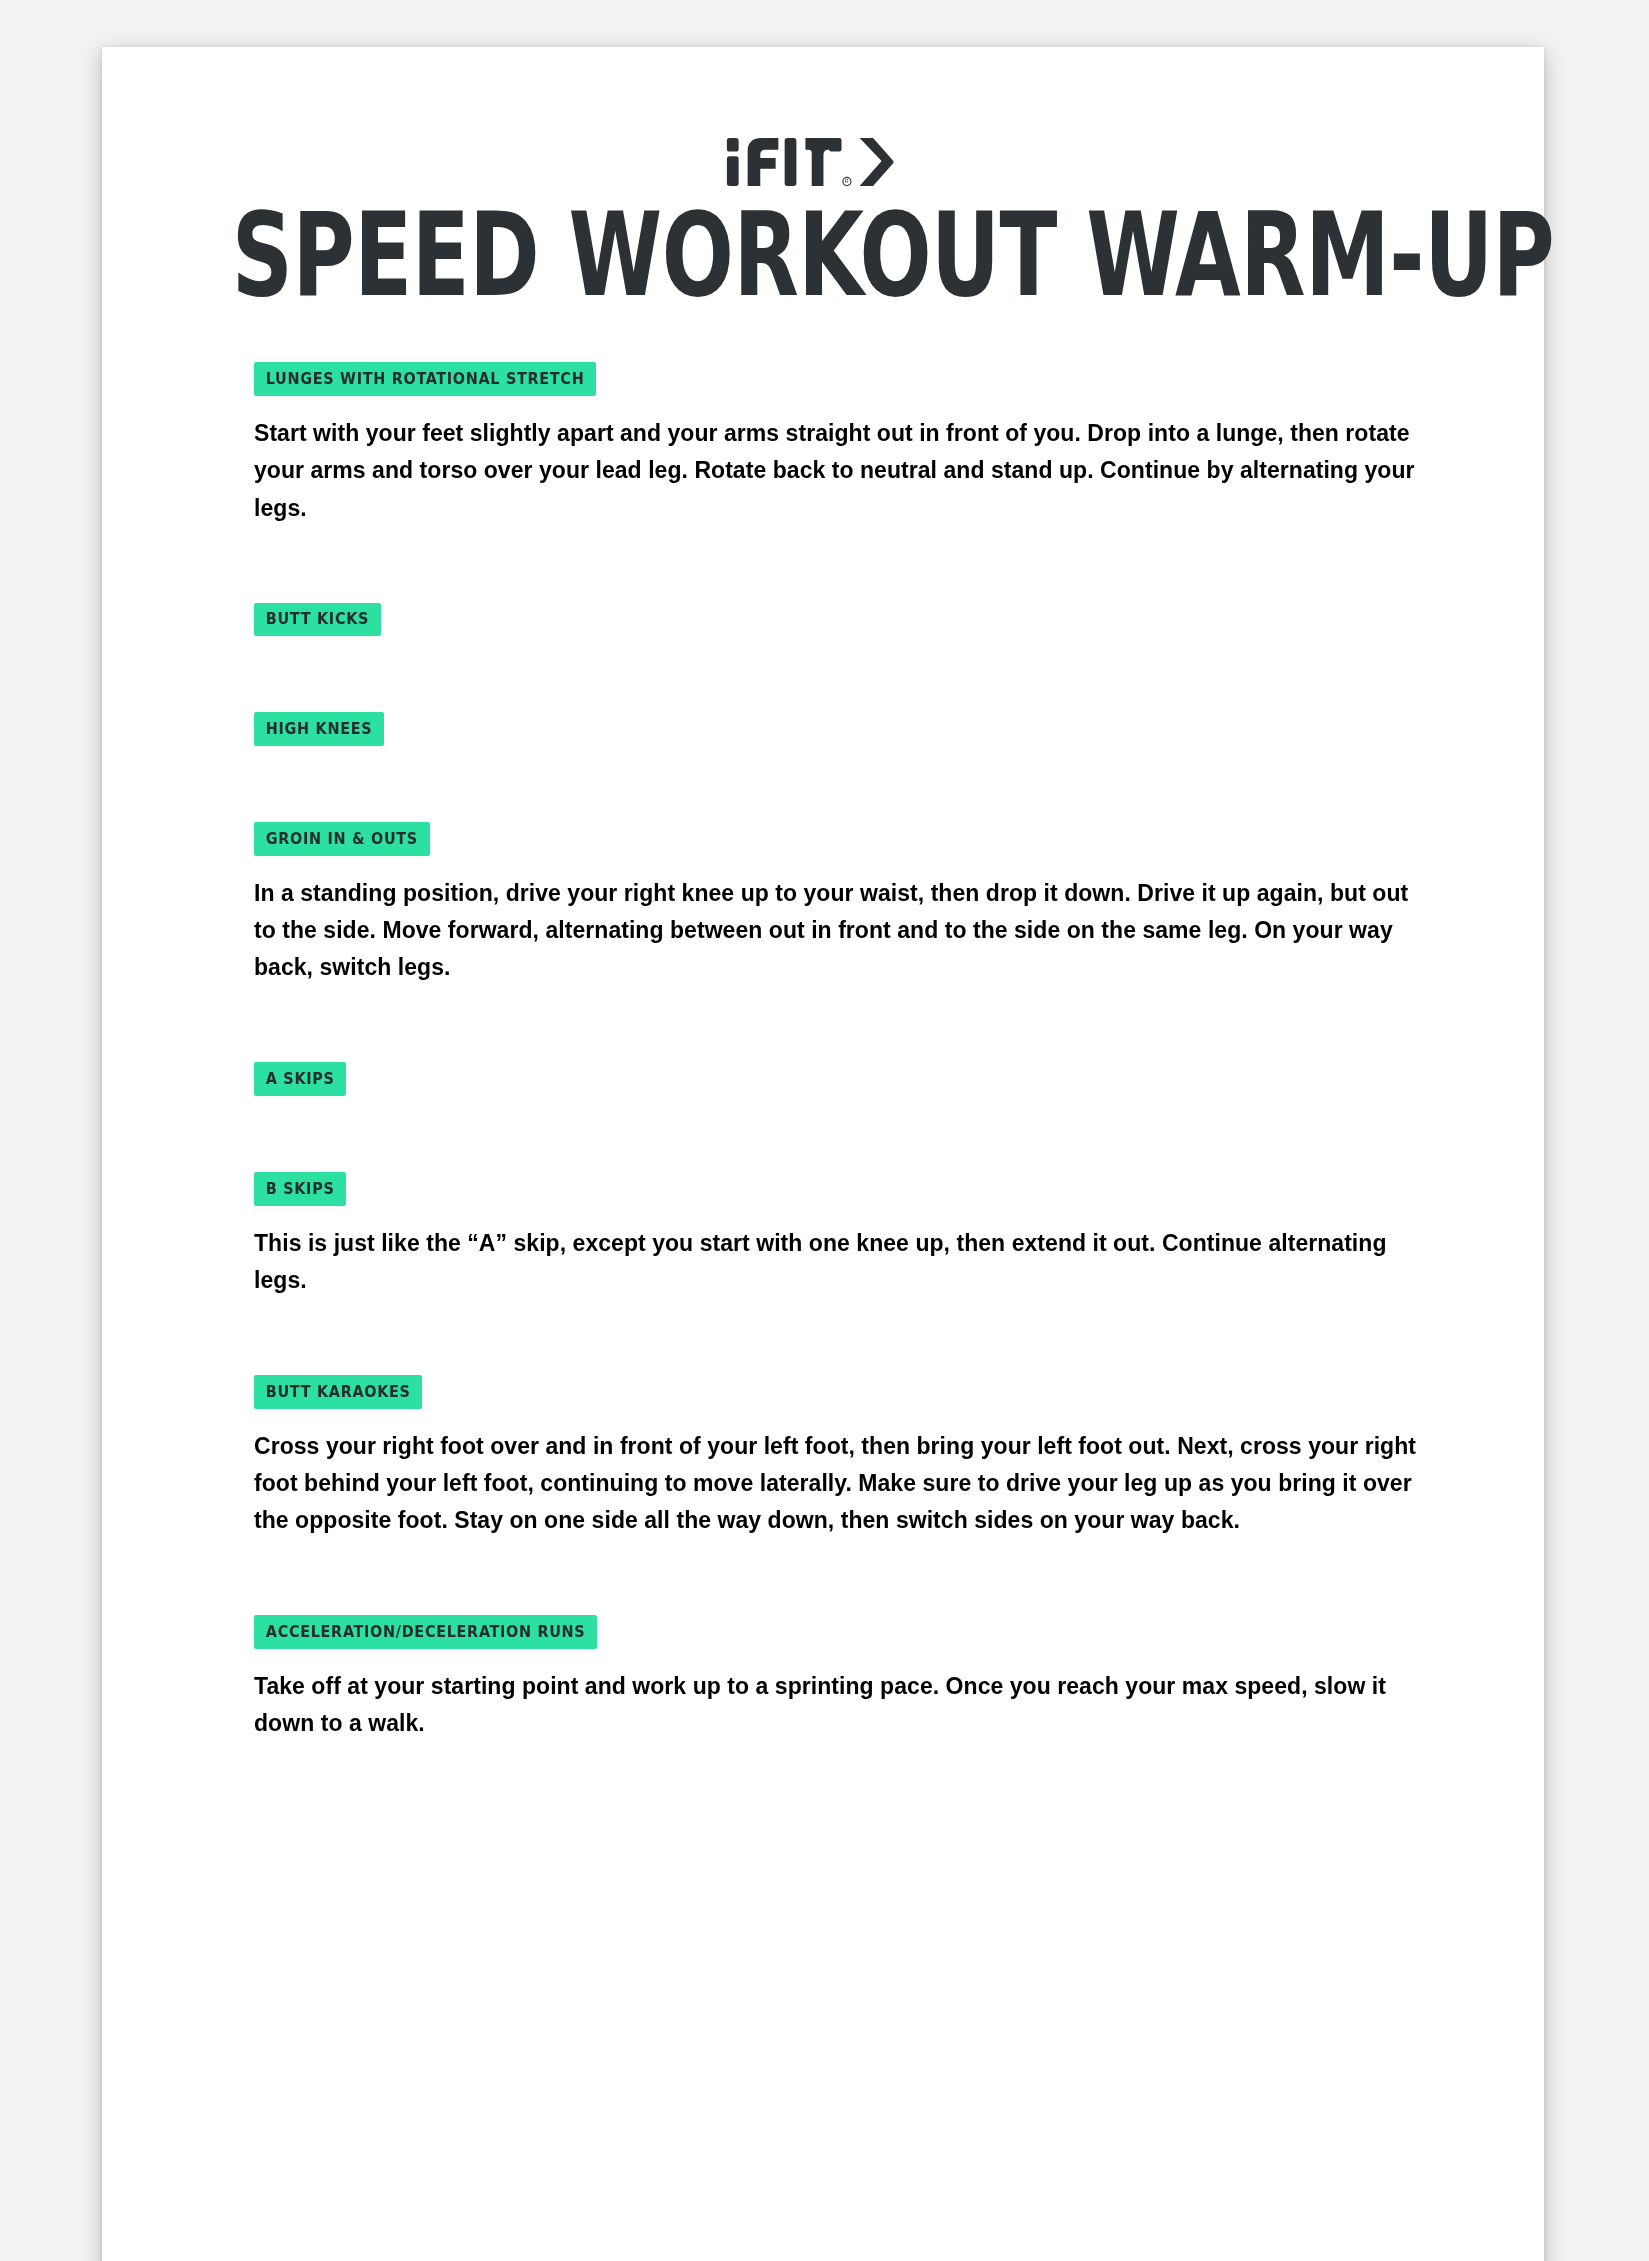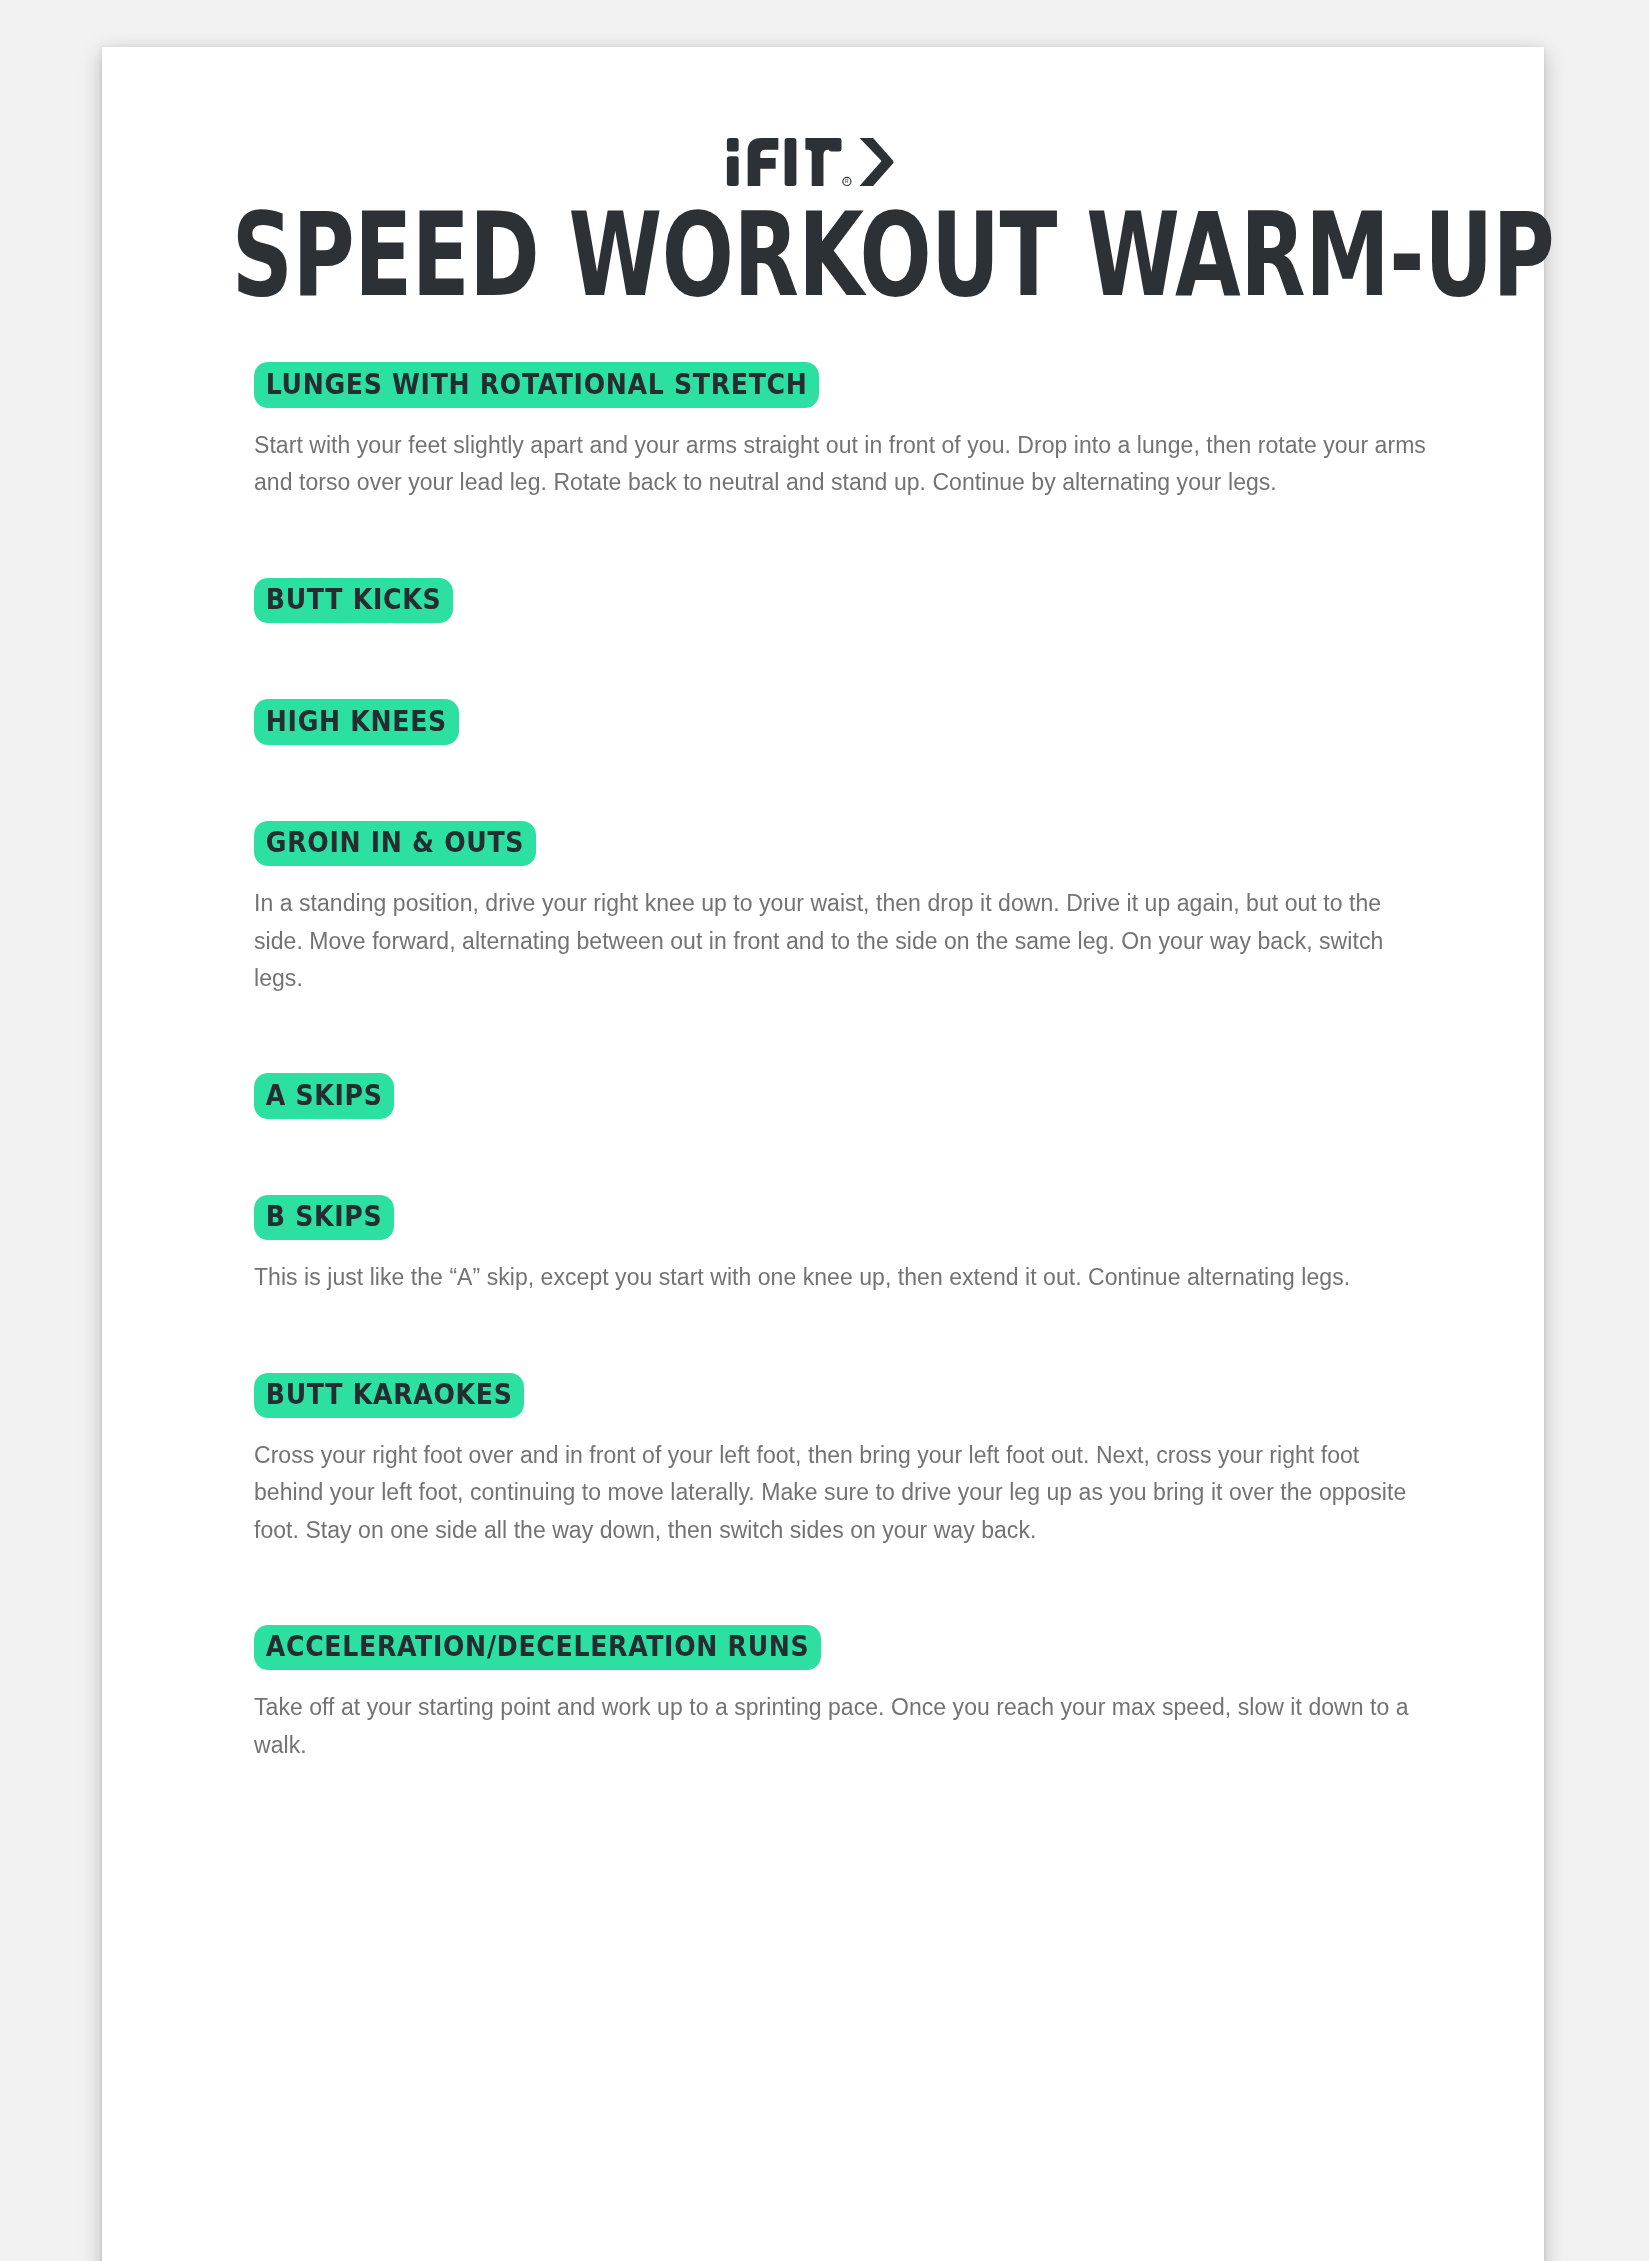--- a/index.html
+++ b/index.html
@@ -35,37 +35,37 @@
     transform:scaleX(0.82);
     transform-origin:center top;
     white-space:nowrap;
   }
   
   .sections { margin-top:54px; padding:0 0 0 152px; }
   .section { margin-bottom:0; }
   .badge {
     display:inline-block;
     background:#2ce0a2;
-    border-radius:14px;
+    border-radius:2px;
     padding:8.6px 11.8px 9px 11.8px;
     color:#262c2f;
     font-family:"Liberation Sans Narrow","DejaVu Sans Condensed","Liberation Sans",sans-serif;
     font-weight:700;
-    font-size:28px;
+    font-size:16px;
     line-height:1.0;
     letter-spacing:0.7px;
     white-space:nowrap;
   }
   .body-text {
     margin-top:19px;
     width:1176px;
-    color:#737373;
+    color:#000000;
     font-size:23px;
     line-height:1.62;
-    font-weight:400;
+    font-weight:700;
     letter-spacing:0.05px;
   }
   .gap-l { height:76px; }
 </style>
 </head>
 <body>
 
 <div id="page">
 
   <div class="logo-wrap">

